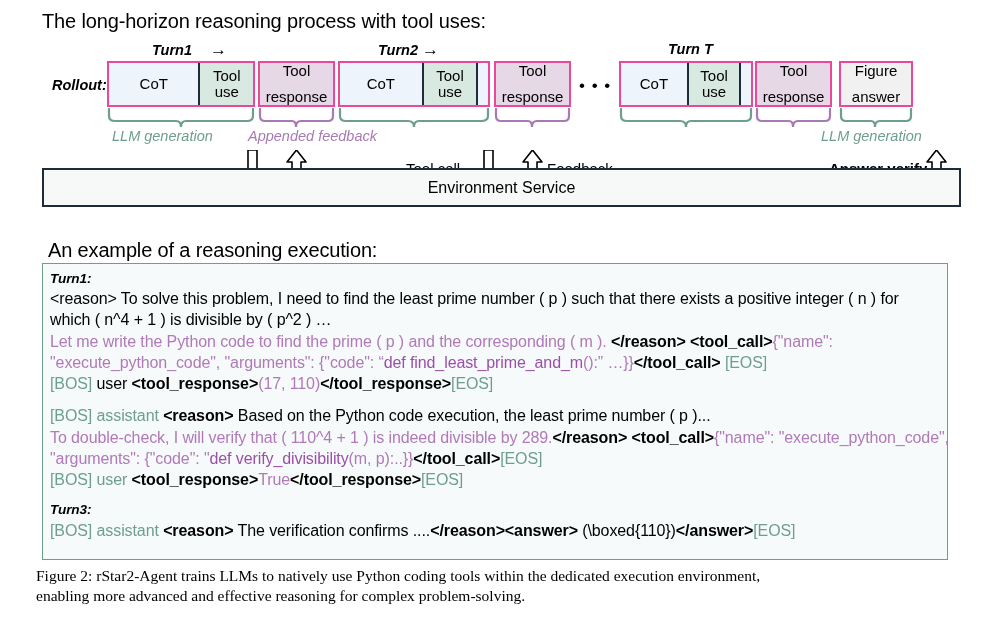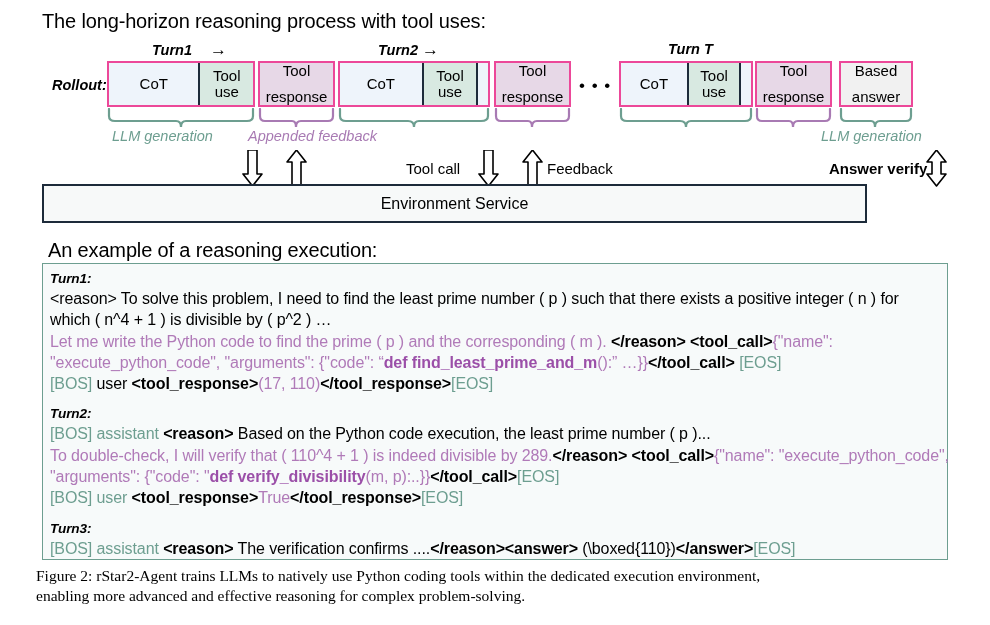--- a/index.html
+++ b/index.html
@@ -79,21 +79,21 @@
   .tline{
     font-size:16px;
     line-height:1.33;
     white-space:nowrap;
     letter-spacing:-0.1px;
   }
   .turnhdr{font-style:italic;font-weight:bold;font-size:13.6px;}
   .spacer{height:11px;}
   .g{color:#6d9e90;}           
   .p{color:#b07ab8;}           
-  .pb{color:#9b4fa8;font-weight:bold;}  
+  .pb{color:#9b4fa8;font-weight:normal;}  
   .k{color:#000;font-weight:bold;}      
   .n{color:#000;}
 
   
   .figcap{
     font-family:"Liberation Serif", serif;
     font-size:15.5px;line-height:1.32;color:#000;
   }
 </style>
 </head>
@@ -158,21 +158,21 @@
   </div>
   <div class="seg c-cot sep" style="width:12px;"></div>
 </div>
 
 <div class="abs flowbox c-resp" style="left:755px;top:61px;width:77px;height:46px;flex-direction:column;">
   <span>Tool</span>
   <span>response</span>
 </div>
 
 <div class="abs flowbox c-final" style="left:839px;top:61px;width:74px;height:46px;flex-direction:column;">
-  <span>Based</span>
+  <span>Figure</span>
   <span>answer</span>
 </div>
 
 <svg class="abs" style="left:0px;top:108px;" width="990" height="28">
 
   <path d="M109,1 L109,8 Q109,13 115,13 L176,13 Q181,13 181,19 Q181,13 186,13 L247,13 Q253,13 253,8 L253,1" fill="none" stroke="#6d9e90" stroke-width="2.2" stroke-linecap="round"></path>
 
   <path d="M260,1 L260,8 Q260,13 265,13 L292,13 Q296,13 296,19 Q296,13 301,13 L328,13 Q333,13 333,8 L333,1" fill="none" stroke="#a87ab3" stroke-width="2.2" stroke-linecap="round"></path>
 
   <path d="M340,1 L340,8 Q340,13 346,13 L408,13 Q414,13 414,19 Q414,13 419,13 L481,13 Q488,13 488,8 L488,1" fill="none" stroke="#6d9e90" stroke-width="2.2" stroke-linecap="round"></path>
@@ -210,21 +210,21 @@
 
   <g>
     <path d="M932,12 L927,12 L936.5,0 L946,12 L941,12 L941,24 L946,24 L936.5,36 L927,24 L932,24 Z" fill="#ffffff" stroke="#000" stroke-width="1.6" stroke-linejoin="round"></path>
   </g>
 </svg>
 
 <div class="abs arrowlbl" style="left:406px;top:160px;">Tool call</div>
 <div class="abs arrowlbl" style="left:547px;top:160px;">Feedback</div>
 <div class="abs arrowlbl" style="left:829px;top:160px;font-weight:bold;">Answer verify</div>
 
-<div class="abs envbar" style="left:42px;top:184px;width:825px;height:39px;text-align:center;">
+<div class="abs envbar" style="left:42px;top:168px;width:919px;height:39px;text-align:center;">
   <span>Environment Service</span>
 </div>
 
 <div class="abs caption-line" style="left:48px;top:239px;">An example of a reasoning execution:</div>
 
 <div class="abs trajbox" style="left:42px;top:263px;width:906px;height:297px;">
 
   <div class="tline turnhdr">Turn1:</div>
   <div class="tline">
     <span class="n">&lt;reason&gt; To solve this problem, I need to find the least prime number ( p ) such that there exists a positive integer ( n ) for</span>
@@ -237,21 +237,20 @@
   </div>
   <div class="tline">
     <span class="p">"execute_python_code", "arguments": {"code": “</span><span class="pb">def find_least_prime_and_m</span><span class="p">():” …}}</span><span class="k">&lt;/tool_call&gt;</span><span class="g"> [EOS]</span>
   </div>
   <div class="tline">
     <span class="g">[BOS]</span><span class="n"> user </span><span class="k">&lt;tool_response&gt;</span><span class="p">(17, 110)</span><span class="k">&lt;/tool_response&gt;</span><span class="g">[EOS]</span>
   </div>
 
   <div class="spacer"></div>
 
-  <div class="tline turnhdr">Turn2:</div>
   <div class="tline">
     <span class="g">[BOS]</span><span class="g"> assistant </span><span class="k">&lt;reason&gt;</span><span class="n"> Based on the Python code execution, the least prime number ( p )...</span>
   </div>
   <div class="tline">
     <span class="p">To double-check, I will verify that ( 110^4 + 1 ) is indeed divisible by 289.</span><span class="k">&lt;/reason&gt; &lt;tool_call&gt;</span><span class="p">{"name": "execute_python_code",</span>
   </div>
   <div class="tline">
     <span class="p">"arguments": {"code": "</span><span class="pb">def verify_divisibility</span><span class="p">(m, p):..}}</span><span class="k">&lt;/tool_call&gt;</span><span class="g">[EOS]</span>
   </div>
   <div class="tline">

